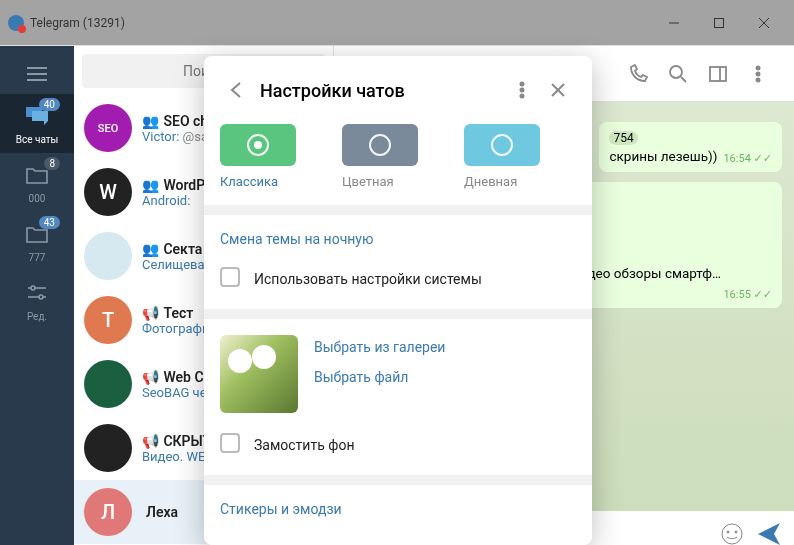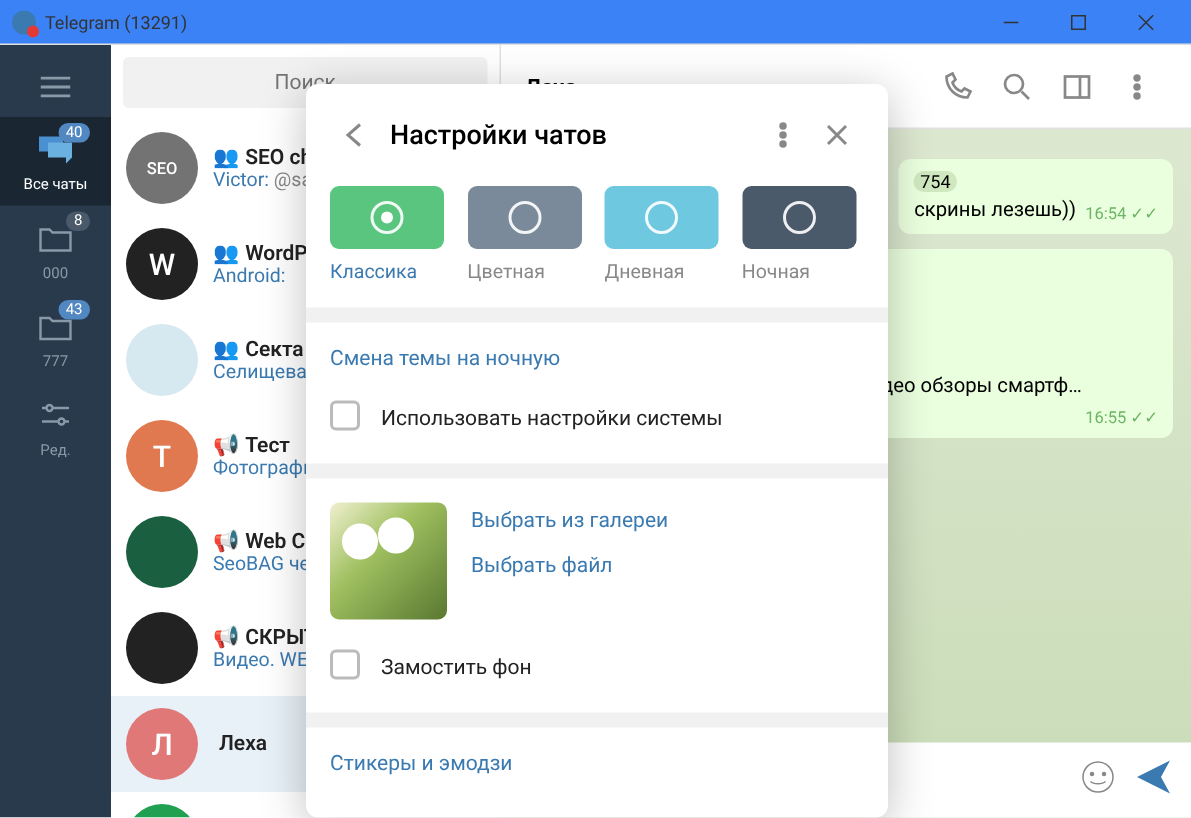--- a/index.html
+++ b/index.html
@@ -1,17 +1,17 @@
 <!DOCTYPE html>
 <html><head>
 <meta charset="utf-8">
 <style>
 * { margin: 0; padding: 0; box-sizing: border-box; font-family: -apple-system, BlinkMacSystemFont, "Segoe UI", Roboto, sans-serif; }
 body { width: 794px; height: 545px; overflow: hidden; background: #fff; }
-.titlebar { height: 30px; display: flex; align-items: center; background: #3b82f6; border-bottom: 1px solid #e0e0e0; padding: 0 8px; }
+.titlebar { height: 46px; display: flex; align-items: center; background: #a3a3a3; border-bottom: 1px solid #e0e0e0; padding: 0 8px; }
 .titlebar .logo { width: 16px; height: 16px; background: #3a7ab0; border-radius: 50%; position: relative; margin-right: 6px; }
 .titlebar .logo::after { content: ''; position: absolute; bottom: -2px; right: -2px; width: 8px; height: 8px; background: #e53935; border-radius: 50%; }
 .titlebar .title { font-size: 12px; color: #333; }
 .titlebar .spacer { flex: 1; }
 .titlebar .winbtn { width: 45px; height: 30px; display: flex; align-items: center; justify-content: center; cursor: default; }
 .titlebar svg { stroke: #333; stroke-width: 1; fill: none; }
 
 .app { display: flex; height: 515px; }
 
 .rail { width: 74px; background: #293a4c; display: flex; flex-direction: column; align-items: flex-start; padding-top: 8px; }
@@ -154,21 +154,21 @@
           </svg>
         </div>
       <span class="label">Ред.</span>
     </div>
   </div>
 
   <div class="chatlist">
     <div class="search-row"><input placeholder="Поиск" style=""></div>
     <div id="chat-items">
         <div class="chat-item">
-      <div class="avatar" style="background:#737373;font-size:11px">SEO</div>
+      <div class="avatar" style="background:#a21caf;font-size:11px">SEO</div>
       <div class="chat-meta">
         <div class="chat-name"><span class="glyph">👥</span>SEO ch</div>
         <div class="chat-sub"><span class="author">Victor:</span> @sa</div>
       </div>
     </div>
         <div class="chat-item">
       <div class="avatar" style="background:#222;font-size:20px">W</div>
       <div class="chat-meta">
         <div class="chat-name"><span class="glyph">👥</span>WordP</div>
         <div class="chat-sub"><span class="author">Android:</span> </div>
@@ -314,26 +314,20 @@
             <div class="ring"></div>
           </div>
       <span class="tlabel">Цветная</span>
     </div>
         <div class="theme">
       <div class="swatch" style="background:#6ec9e0">
             <div class="ring"></div>
           </div>
       <span class="tlabel">Дневная</span>
     </div>
-        <div class="theme">
-      <div class="swatch" style="background:#4a5a6a">
-            <div class="ring"></div>
-          </div>
-      <span class="tlabel">Ночная</span>
-    </div>
       </div>
     <div class="divider"></div>
     <div class="section">
       <div class="section-title">Смена темы на ночную</div>
       <div class="check-row">
         <div class="checkbox"></div>
         <span class="clabel">Использовать настройки системы</span>
       </div>
     </div>
     <div class="divider"></div>

